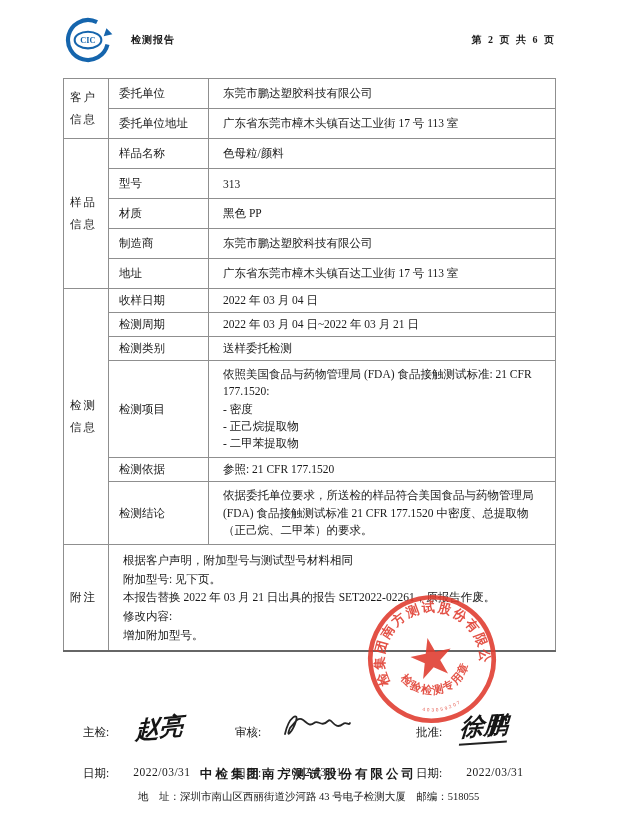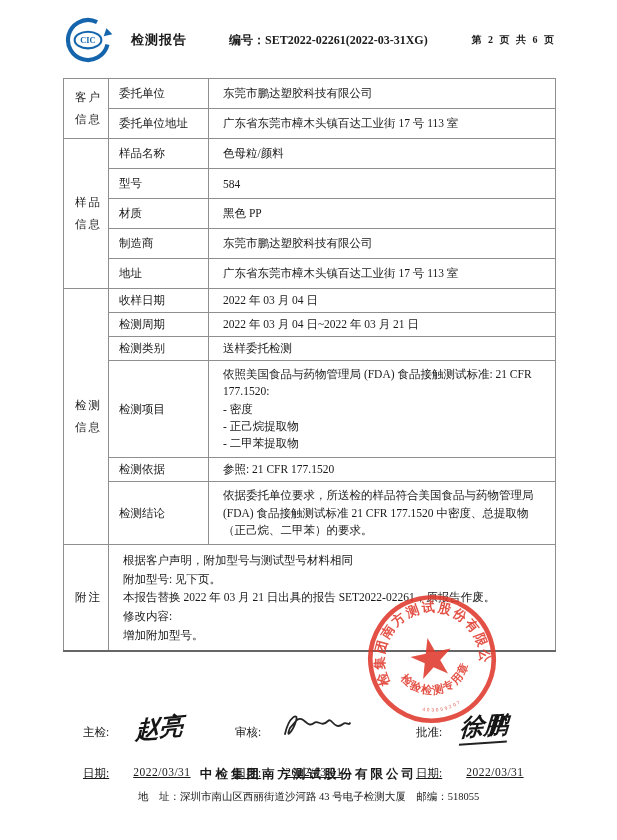--- a/index.html
+++ b/index.html
@@ -7,49 +7,49 @@
   body {
     width:617px; height:840px; position:relative;
     font-family:"Liberation Serif","DejaVu Serif",serif;
     color:#1a1a1a; overflow:hidden;
   }
   .page { position:relative; width:617px; height:840px; padding:14px 61px 0 63px; }
 
   
   .hdr { display:flex; align-items:center; height:52px; margin-bottom:12px; }
   .logo { width:50px; height:50px; flex:0 0 auto; }
-  .hdr-title { font-weight:bold; font-size:13px; letter-spacing:1px; margin-left:18px; }
+  .hdr-title { font-weight:bold; font-size:10px; letter-spacing:1px; margin-left:18px; }
   .hdr-no { font-weight:bold; font-size:12px; margin-left:42px; white-space:nowrap; }
   .hdr-page { font-weight:bold; font-size:10px; margin-left:auto; letter-spacing:2px; white-space:nowrap; }
 
   
   table.report { border-collapse:collapse; width:493px; table-layout:fixed;
                  font-size:11.5px; }
   table.report td { border:1px solid #8f8f8f; vertical-align:middle; }
   table.report { border-bottom:2px solid #666; }
-  td.sec { text-align:right; font-weight:normal; padding:4px 6px; line-height:1.9; }
+  td.sec { text-align:left; font-weight:normal; padding:4px 6px; line-height:1.9; }
   td.sec .stack { display:inline-block; width:2.4em; letter-spacing:2px; }
   td.fld { padding:7px 4px 7px 10px; }
   td.val { padding:7px 18px 7px 14px; }
   tr.short td.fld, tr.short td.val { padding-top:4px; padding-bottom:4px; }
   td.multi { line-height:1.5; padding-top:5px; padding-bottom:5px; }
   td.note-val { line-height:1.62; padding:6px 6px 6px 14px;margin-top:12px; }
 
   
   .sig-area { width:493px; margin-top:50px; position:relative; }
   .sig-row { display:grid; grid-template-columns:152px 181px 160px; align-items:end; height:42px; }
   .sig-cell { display:flex; align-items:flex-end; padding-left:20px; }
   .sig-cell .role { font-size:11.5px; white-space:nowrap; padding-bottom:4px; }
   .sig-hand { font-size:24px; font-weight:600; font-style:italic;
               transform:rotate(-6deg) skewX(-6deg); display:inline-block;
               margin-left:26px; color:#151515; }
   .sig-hand.approve { margin-left:18px; transform:rotate(-4deg) skewX(-8deg); border-bottom:2px solid #222; }
   .sig-squiggle { margin-left:16px; }
   .date-row { display:grid; grid-template-columns:152px 181px 160px; margin-top:22px; }
-  .date-cell { display:flex; padding-left:20px; font-size:11.5px;text-decoration:underline; }
+  .date-cell { display:flex; padding-left:20px; font-size:11.5px; }
   .date-cell .dval { margin-left:24px; letter-spacing:0.5px; }
 
   
   .stamp { position:absolute; left:365px; top:592px; width:134px; height:134px;
            opacity:0.88; z-index:3; pointer-events:none; }
 
   
   .foot { position:absolute; left:0; right:0; top:766px; text-align:center; }
   .foot-co { font-weight:bold; font-size:12.5px; letter-spacing:3px; margin-bottom:6px; }
   .foot-line { font-size:10.5px; line-height:1.5; }
@@ -62,21 +62,20 @@
 <div class="page">
 
   <div class="hdr">
     <svg class="logo" viewBox="0 0 60 60">
       <circle cx="30" cy="30" r="24" fill="none" stroke="#1565ad" stroke-width="5" stroke-dasharray="118 33" stroke-dashoffset="-18" transform="rotate(-30 30 30)"></circle>
       <polygon points="50,13 58,19 48,23" fill="#1565ad" transform="rotate(8 30 30)"></polygon>
       <ellipse cx="30" cy="30" rx="16" ry="10" fill="none" stroke="#1565ad" stroke-width="2.5"></ellipse>
       <text x="30" y="33.5" text-anchor="middle" font-size="10" font-weight="bold" font-family="Liberation Serif, serif" fill="#1565ad">CIC</text>
     </svg>
     <div class="hdr-title">检测报告</div>
-    <div class="hdr-no">编号：SET2022-02261(2022-03-31XG)</div>
     <div class="hdr-page">第 2 页 共 6 页</div>
   </div>
 
   <table class="report">
     <colgroup>
         <col style="width:45px">
         <col style="width:100px">
         <col>
       </colgroup>
     <tbody id="report-body">
@@ -89,21 +88,21 @@
           <td class="fld">委托单位地址</td>
           <td class="val">广东省东莞市樟木头镇百达工业街 17 号 113 室</td>
         </tr>
         <tr>
           <td class="sec" rowspan="5"><span class="stack">样品信息</span></td>
           <td class="fld">样品名称</td>
           <td class="val">色母粒/颜料</td>
         </tr>
         <tr>
           <td class="fld">型号</td>
-          <td class="val">584</td>
+          <td class="val">313</td>
         </tr>
         <tr>
           <td class="fld">材质</td>
           <td class="val">黑色 PP</td>
         </tr>
         <tr>
           <td class="fld">制造商</td>
           <td class="val">东莞市鹏达塑胶科技有限公司</td>
         </tr>
         <tr>

